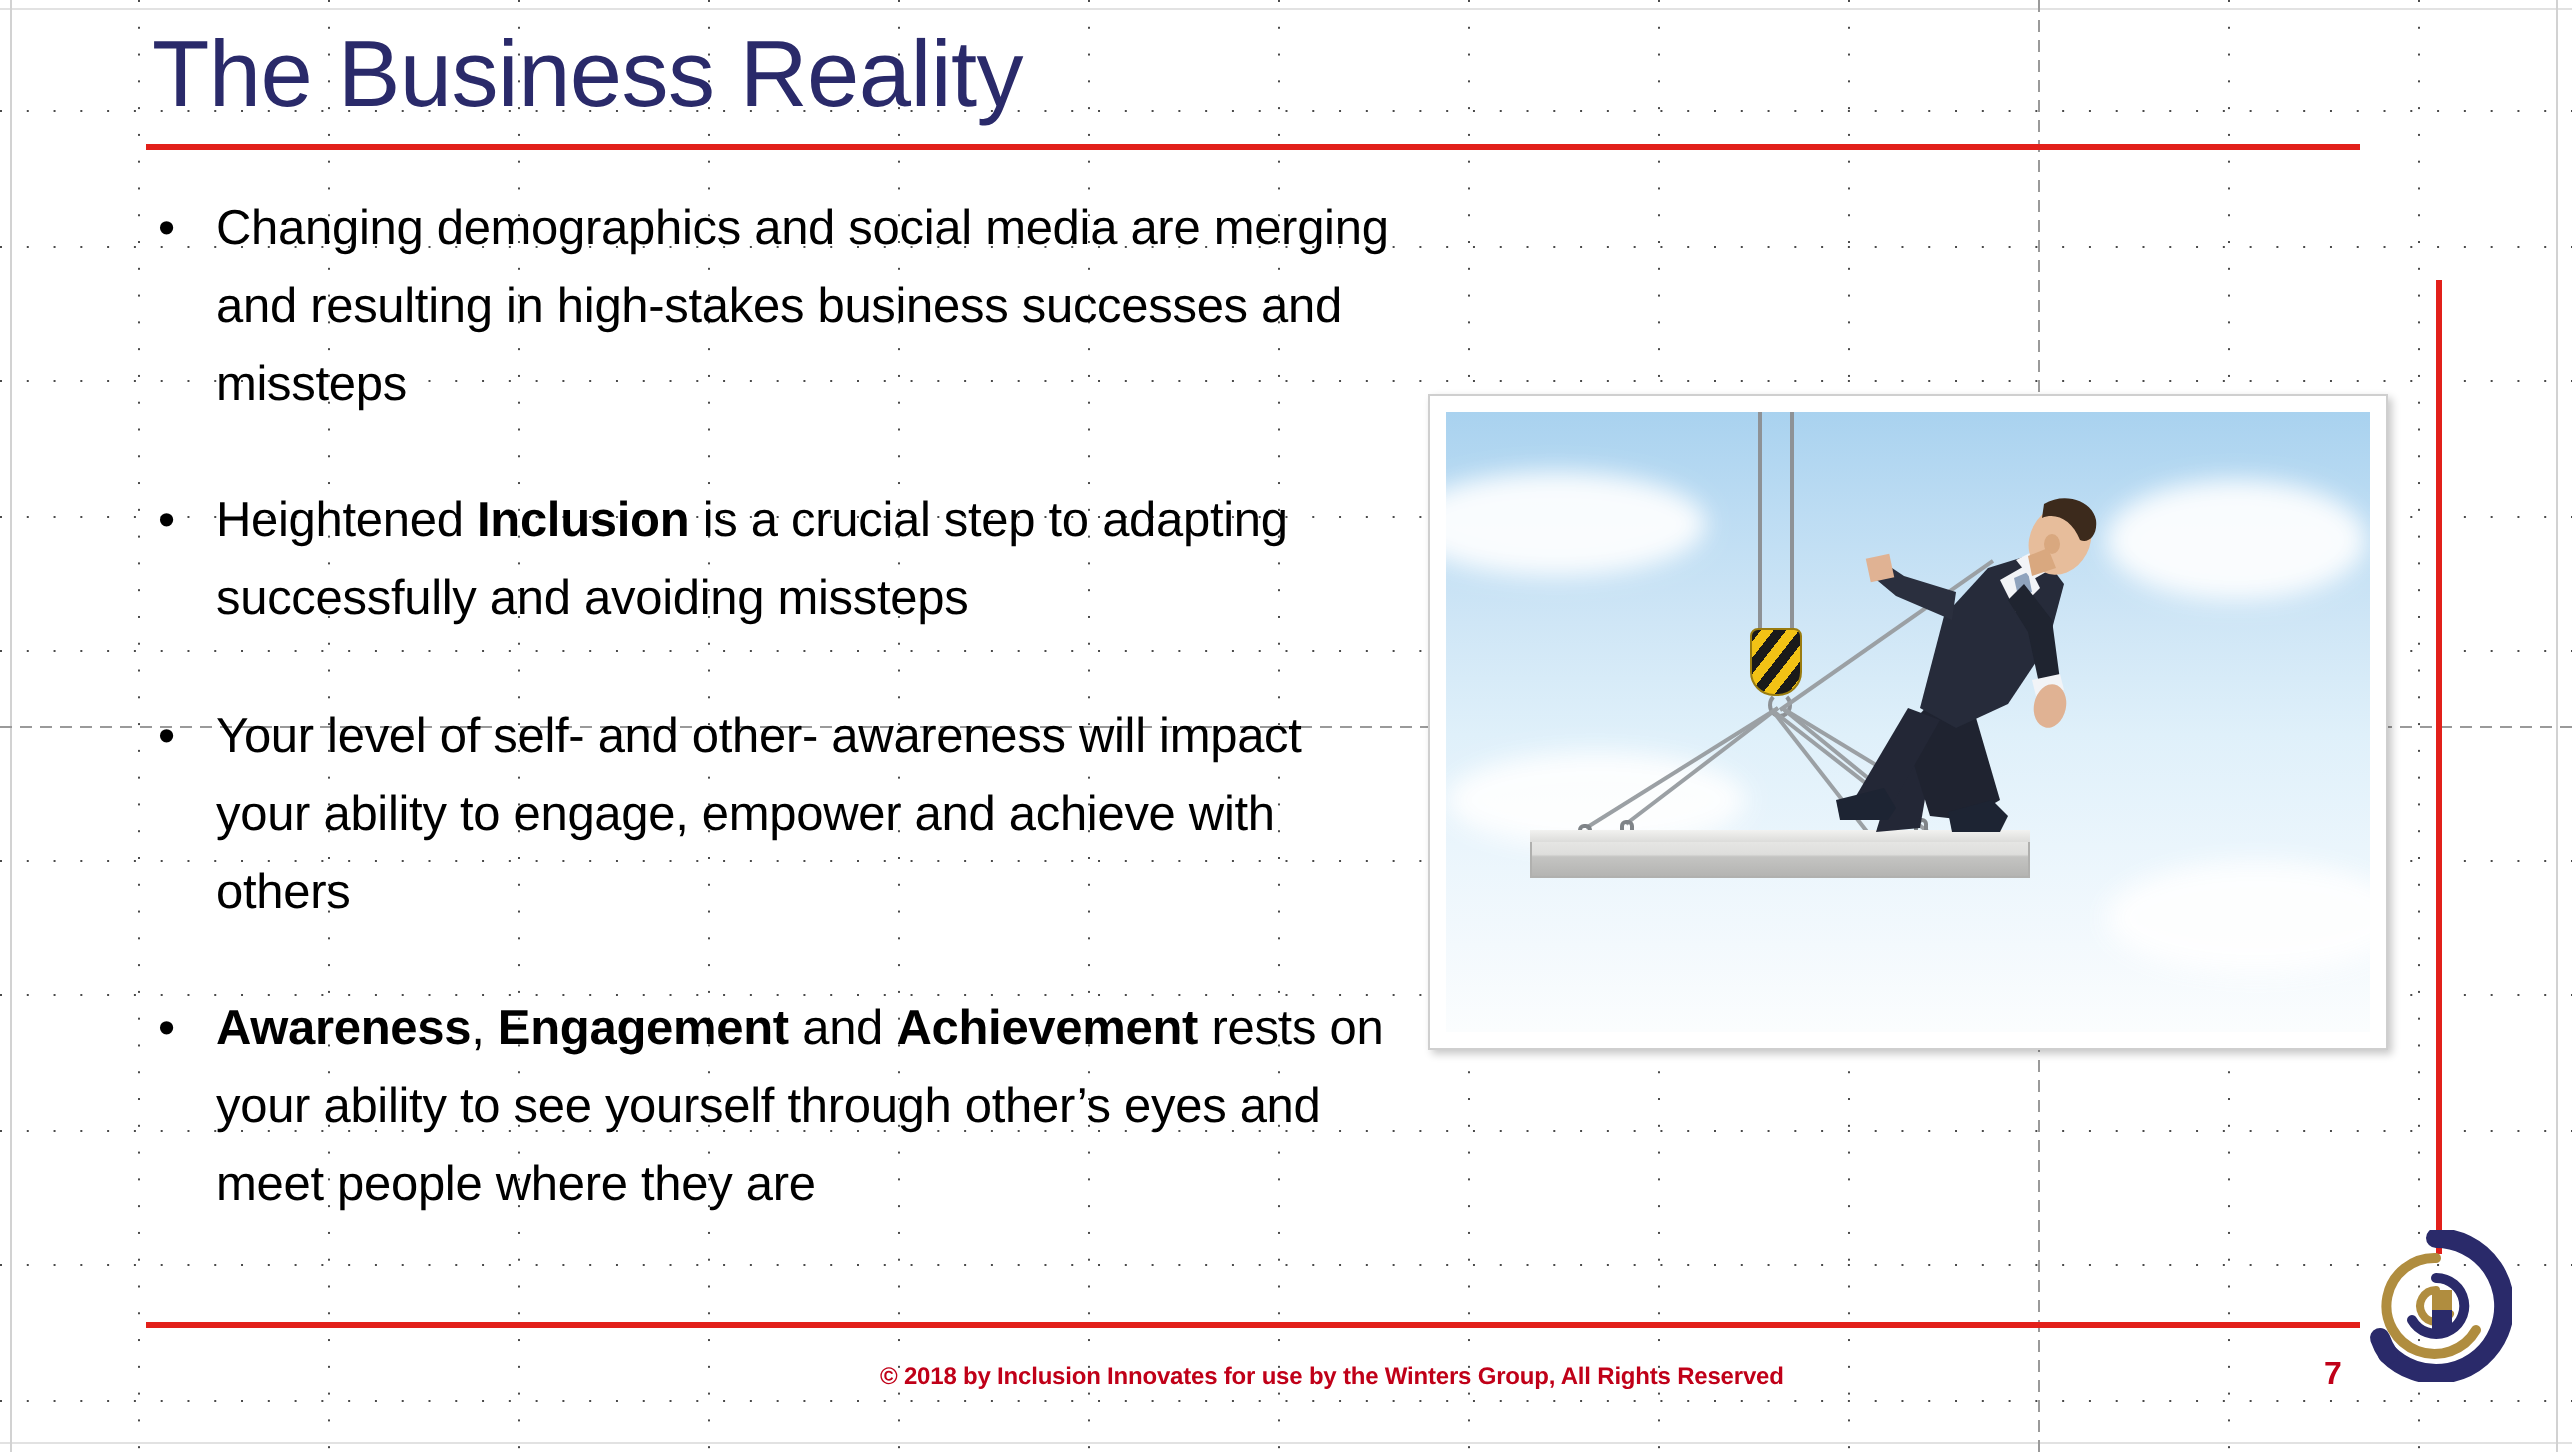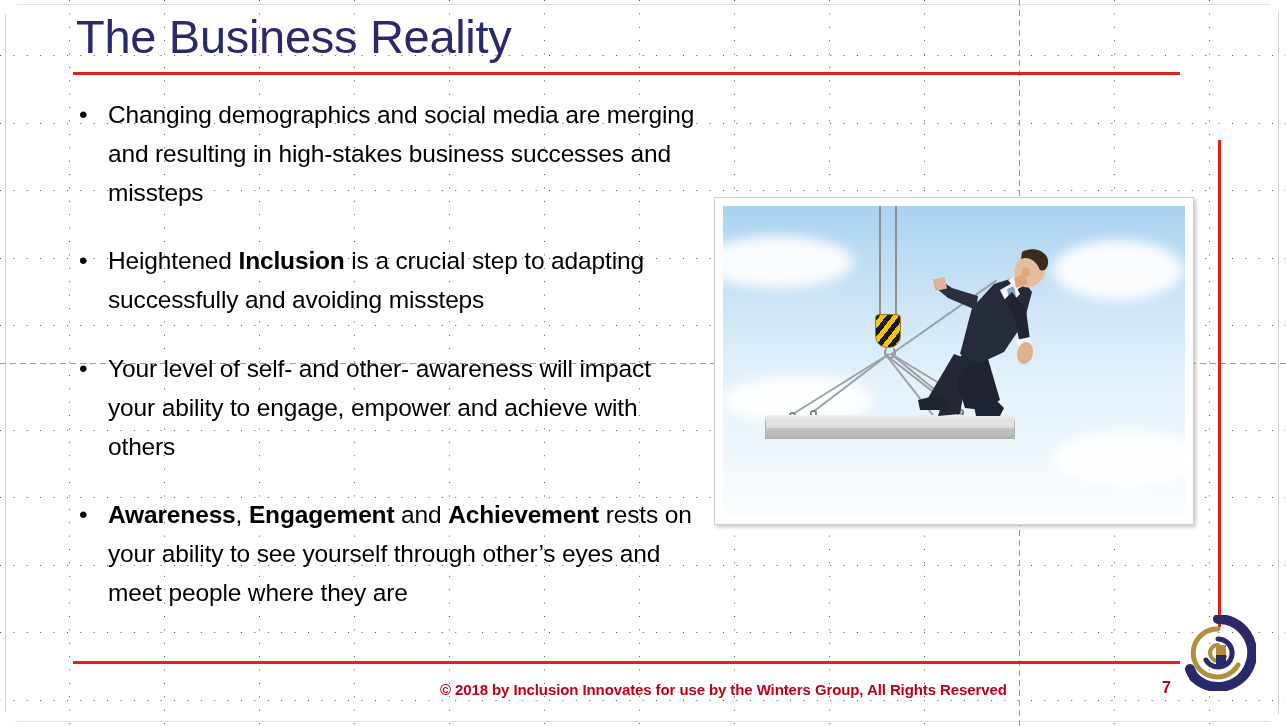--- a/index.html
+++ b/index.html
@@ -8,21 +8,20 @@
     background: #ffffff;
   }
   #slide {
     position: relative;
     width: 1286px;
     height: 726px;
     background: #ffffff;
     overflow: hidden;
     font-family: "Liberation Sans", sans-serif;
     box-sizing: border-box;
-    border-radius: 32px;
   }
 
   
   .edge {
     position: absolute;
     background: #d2d2d2;
     pointer-events: none;
   }
   .edge-left   { left: 5px;  top: 0;   width: 1px; height: 726px; }
   .edge-right  { left: 1278px; top: 0; width: 1px; height: 726px; }
@@ -206,21 +205,21 @@
   }
 
   
   #man { position: absolute; }
 
   
   #footer-copy {
     position: absolute;
     left: 440px;
     top: 681px;
-    font-size: 15px;
+    font-size: 12px;
     font-weight: 700;
     color: #c00018;
     letter-spacing: -0.1px;
     white-space: nowrap;
   }
   #page-number {
     position: absolute;
     left: 1162px;
     top: 679px;
     font-size: 16px;

